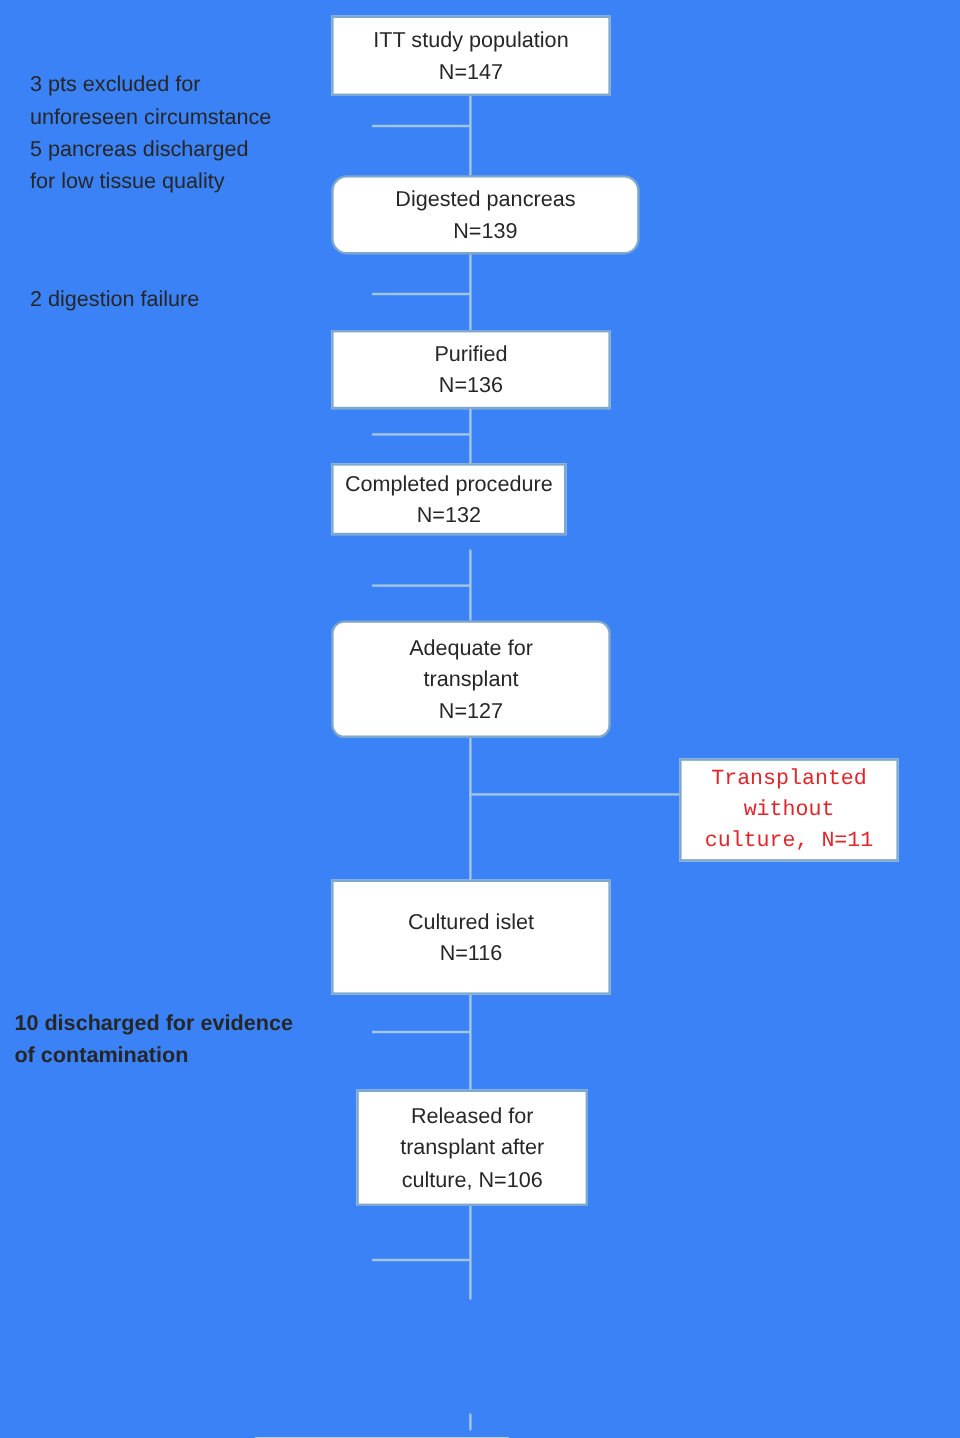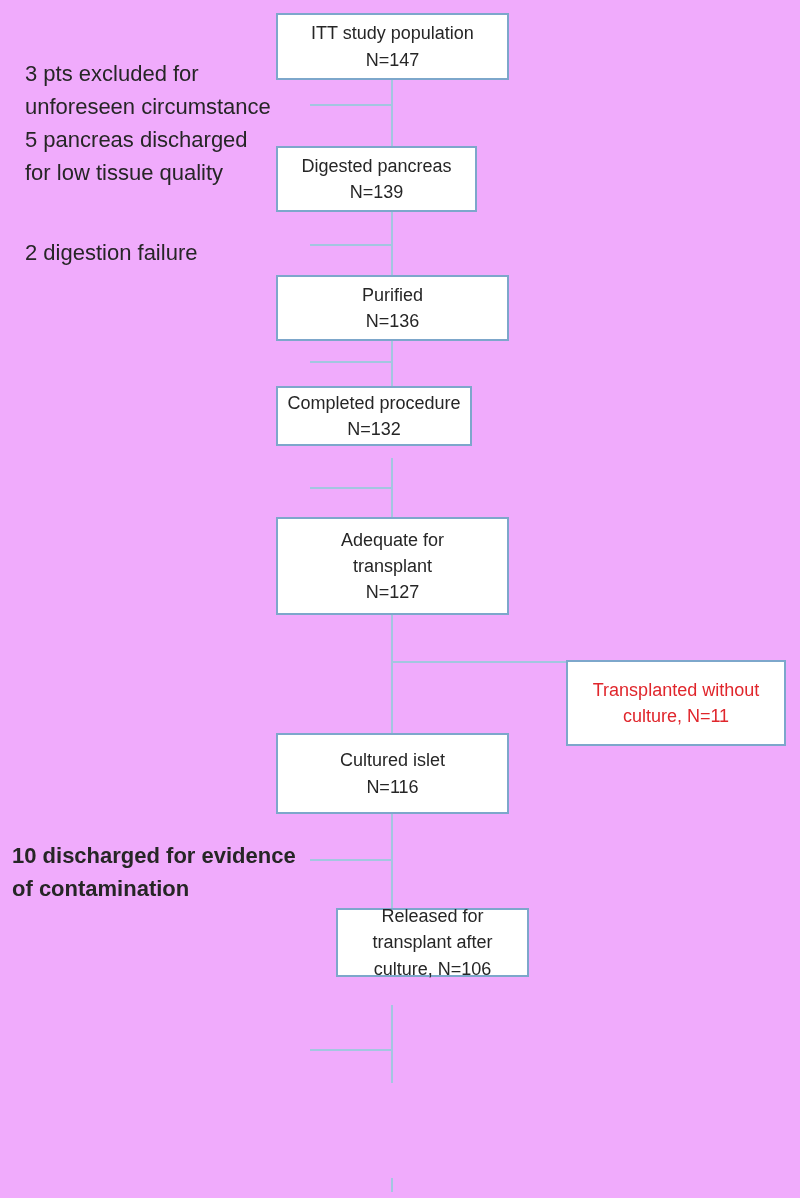--- a/index.html
+++ b/index.html
@@ -3,21 +3,21 @@
 <meta charset="utf-8">
 <style>
   * { margin: 0; padding: 0; box-sizing: border-box; }
   html, body { background: #ffffff; }
   body { font-family: "Liberation Sans", sans-serif; color: var(--text, #262626); }
 
   .canvas {
     position: relative;
     width: 800px;
     height: 1198px;
-    background: #f0abfc;
+    background: #3b82f6;
     overflow: hidden;
   }
 
   .node {
     position: absolute;
     border: 2px solid var(--border, #7da7cb);
     background: #ffffff;
     display: flex;
     align-items: center;
     justify-content: center;
@@ -27,21 +27,21 @@
     line-height: 1.45;
     color: var(--text, #262626);
   }
   .node.red { color: var(--red, #e0262c); }
 
   .vline { position: absolute; width: 2px; background: var(--line, #a3c6e0); }
   .hline { position: absolute; height: 2px; background: var(--line, #a3c6e0); }
 
   .ann {
     position: absolute;
-    font-size: 22px;
+    font-size: 18px;
     line-height: 1.5;
     color: var(--text, #262626);
     white-space: pre-line;
   }
 </style>
 </head>
 <body>
 
 <div class="canvas">
 
@@ -64,40 +64,40 @@
   <div class="hline" style="left:310px; top:859px; width:82px;"></div>
 
   <div class="vline" style="left:391px; top:1005px; height:78px;"></div>
   <div class="hline" style="left:310px; top:1049px; width:82px;"></div>
 
   <div class="vline" style="left:391px; top:1178px; height:14px;"></div>
 
   <div class="node" style="left:276px; top:13px;  width:233px; height:67px;">ITT study population
 N=147</div>
 
-  <div class="node" style="left:276px; top:146px; width:201px; height:66px;">Digested pancreas
+  <div class="node" style="left:276px; top:146px; width:257px; height:66px;border-radius:13px;">Digested pancreas
 N=139</div>
 
   <div class="node" style="left:276px; top:275px; width:233px; height:66px;">Purified
 N=136</div>
 
   <div class="node" style="left:276px; top:386px; width:196px; height:60px;">Completed  procedure
 N=132</div>
 
-  <div class="node" style="left:276px; top:517px; width:233px; height:98px;">Adequate for
+  <div class="node" style="left:276px; top:517px; width:233px; height:98px;border-radius:11px;">Adequate for
 transplant
 N=127</div>
 
-  <div class="node red" style="left:566px; top:660px; width:220px; height:86px;">Transplanted without
+  <div class="node red" style="left:566px; top:632px; width:183px; height:86px;font-family:Liberation Mono, monospace;">Transplanted without
 culture, N=11</div>
 
-  <div class="node" style="left:276px; top:733px; width:233px; height:81px;">Cultured islet
+  <div class="node" style="left:276px; top:733px; width:233px; height:96px;">Cultured islet
 N=116</div>
 
-  <div class="node" style="left:297px; top:908px; width:193px; height:69px;margin-left:39px;">Released for
+  <div class="node" style="left:297px; top:908px; width:193px; height:97px;">Released for
 transplant after
 culture, N=106</div>
 
 
   <div class="ann" style="left:25px; top:57px;">3 pts excluded  for
 unforeseen circumstance
 5 pancreas discharged
 for low tissue quality</div>
 
   <div class="ann" style="left:25px; top:236px;">2 digestion failure</div>

